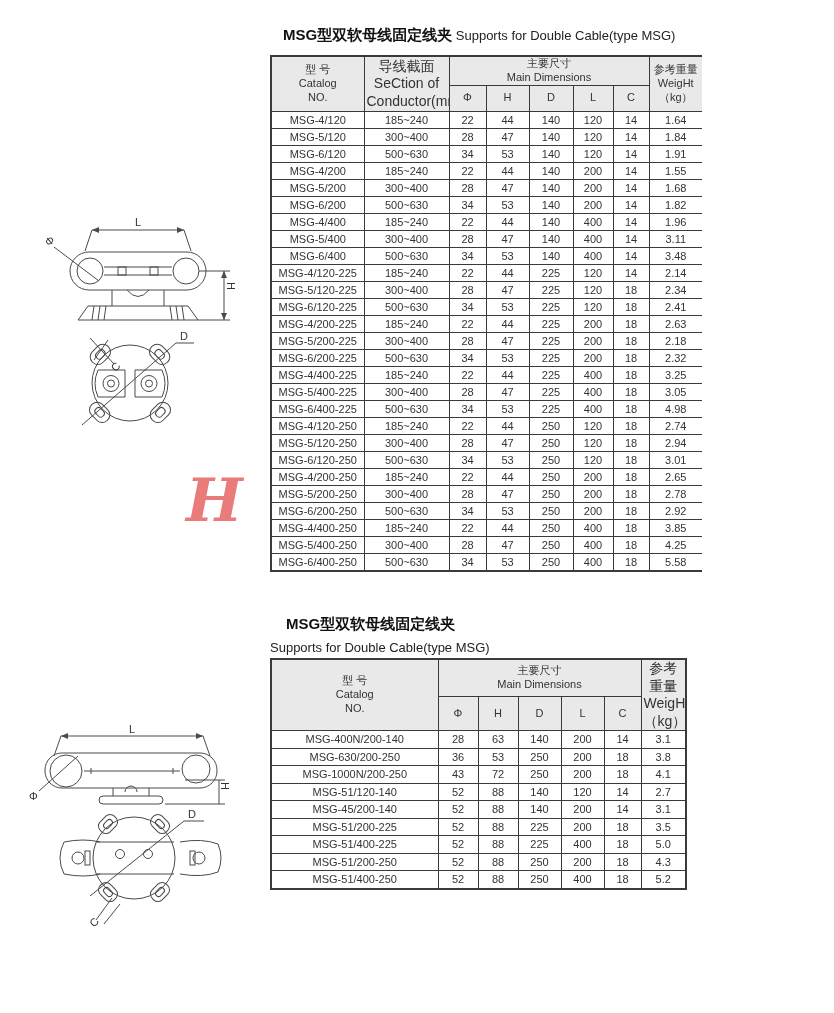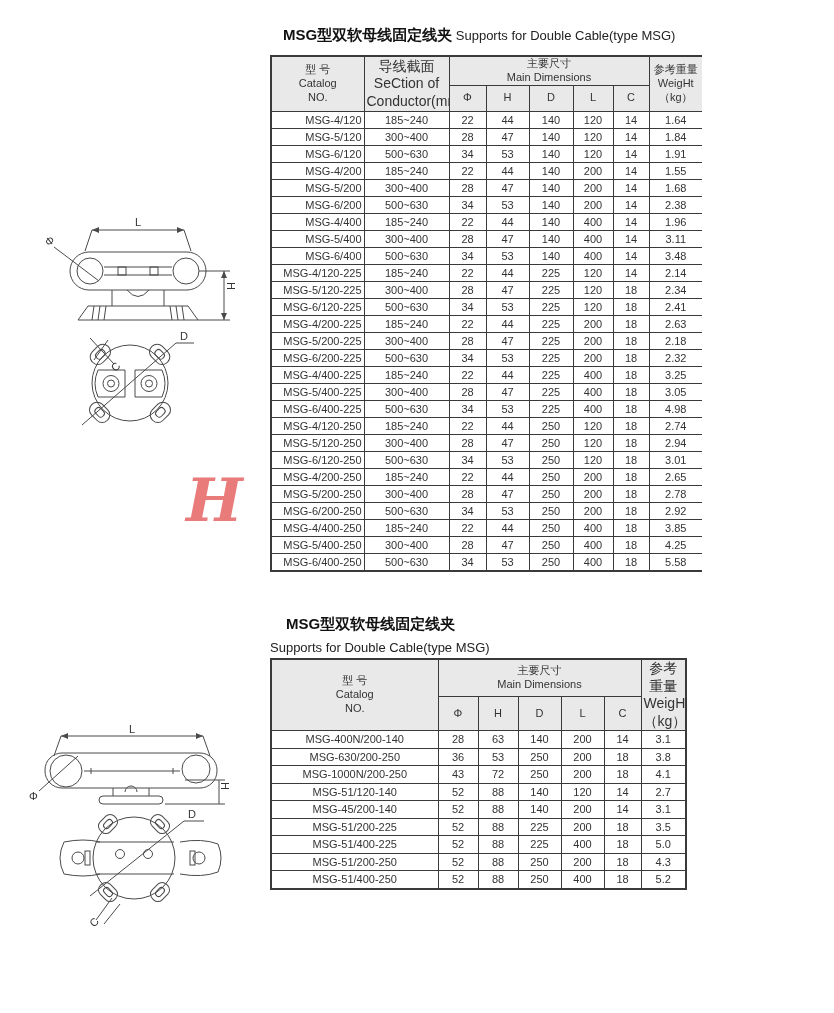--- a/index.html
+++ b/index.html
@@ -16,21 +16,21 @@
   
   table.tbl{position:absolute;border-collapse:collapse;table-layout:fixed;
     font-size:11px;color:#333;border:2px solid #3a3a3a;}
   .tbl th,.tbl td{border:1px solid #3a3a3a;text-align:center;padding:0 2px;overflow:hidden;}
   .tbl th{background:#e9e9e9;font-weight:normal;line-height:1.25;}
   .tbl th span{display:block;}
   .tbl1{left:270px;top:55px;width:432px;}
   .tbl2{left:270px;top:658px;width:415px;}
   .tbl1 td{height:16px;}
   .tbl2 td{height:16.5px;}
-  .tbl1 td:first-child{text-align:right;}
+  .tbl1 td:first-child{text-align:center;}
   .hdr-r1 th{height:27px;}
   .hdr-r2 th{height:25px;}
   .th-small{font-size:14px;}
   
   .note{position:absolute;left:271px;top:880px;font-size:11px;color:#333;white-space:nowrap;}
   
   .watermark{position:absolute;left:186px;top:470px;display:flex;align-items:center;
     z-index:5;pointer-events:none;}
   .wm-logo{font-family:"DejaVu Serif","Liberation Serif",serif;font-style:italic;font-weight:bold;
     font-size:60px;line-height:1;color:#e25050;opacity:.75;margin-right:4px;}
@@ -215,21 +215,21 @@
           <td>1.68</td>
         </tr>
         <tr>
           <td>MSG-6/200</td>
           <td>500~630</td>
           <td>34</td>
           <td>53</td>
           <td>140</td>
           <td>200</td>
           <td>14</td>
-          <td>2.38</td>
+          <td>1.82</td>
         </tr>
         <tr>
           <td>MSG-4/400</td>
           <td>185~240</td>
           <td>22</td>
           <td>44</td>
           <td>140</td>
           <td>400</td>
           <td>14</td>
           <td>1.96</td>

